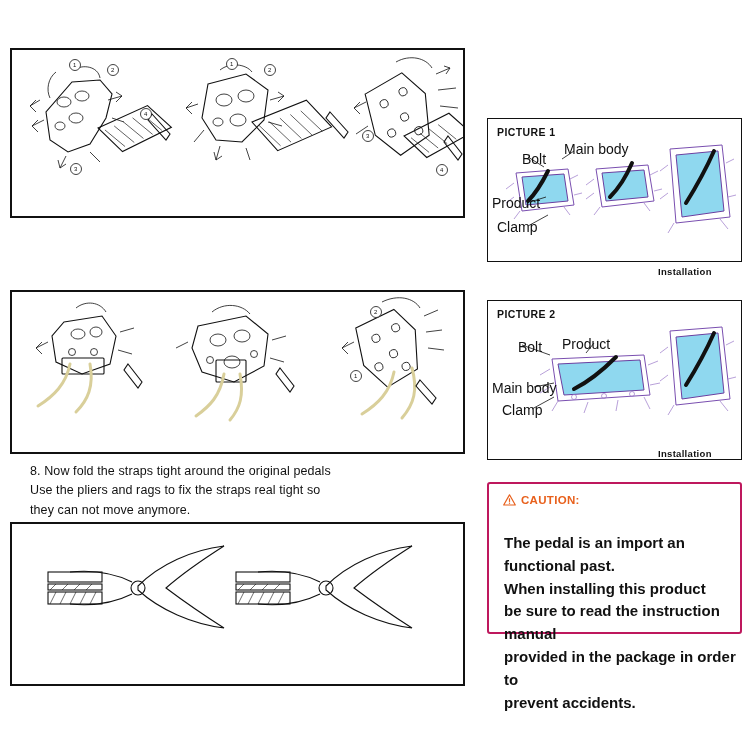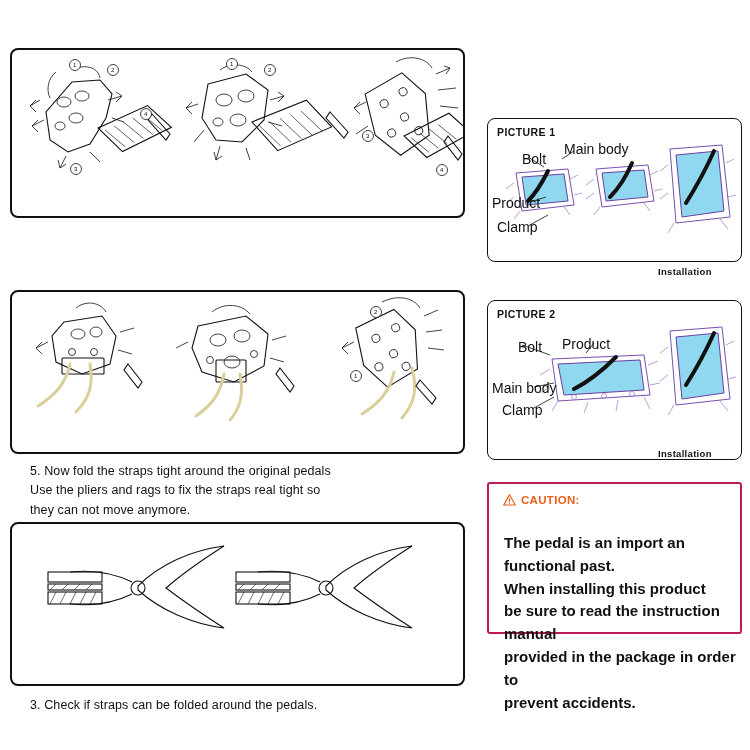--- a/index.html
+++ b/index.html
@@ -7,21 +7,21 @@
     width:750px;height:750px;
     background:#ffffff;
     font-family:"Liberation Sans", sans-serif;
     color:#1a1a1a;
     overflow:hidden;
     position:relative;
   }
   .page{position:absolute;inset:0;}
 
   
-  .panel{position:absolute;border:2px solid #111;border-radius:8px;background:#fff;box-sizing:border-box;}
+  .panel{position:absolute;border:2px solid #111;border-radius:0;background:#fff;box-sizing:border-box;}
   .panel.thin{border-width:1.5px;}
 
   .caption{
     position:absolute;
     font-size:12.5px;
     line-height:1.55;
     color:#111;
     white-space:pre-line;
     letter-spacing:.1px;
   }
@@ -223,21 +223,21 @@
         <path class="strap" d="M52 74 C 48 94, 36 106, 20 116"></path>
         <path class="strap" d="M70 70 C 76 92, 72 106, 60 120"></path>
         <path class="ln" d="M78 82 L94 100 L90 106 L74 88 Z"></path>
         <circle class="numcirc" cx="14" cy="78" r="5.5"></circle>
           <text class="numtxt" x="12" y="80">1</text>
         <circle class="numcirc" cx="34" cy="14" r="5.5"></circle>
           <text class="numtxt" x="32" y="16">2</text>
       </g>
     </svg>
   </div>
-  <div class="caption" id="step2-caption">5. Now fold the straps tight around the original pedals
+  <div class="caption" id="step2-caption">8. Now fold the straps tight around the original pedals
     Use the pliers and rags to fix the straps real tight so
     they can not move anymore.</div>
 
   <div class="panel" id="step3-panel">
     <svg width="451" height="160" viewBox="0 0 451 160">
 
       <g transform="translate(30,18)">
         <path class="ln" d="M96 44 C 118 22, 150 8, 182 4 C 160 18, 140 32, 124 46 C 140 58, 160 72, 182 86 C 150 82, 118 68, 96 48 Z"></path>
         <circle class="ln" cx="96" cy="46" r="7"></circle>
         <path class="ln" d="M90 40 C 70 30, 48 28, 28 30"></path>
@@ -256,21 +256,20 @@
         <path class="ln" d="M90 40 C 70 30, 48 28, 28 30"></path>
         <path class="ln" d="M90 52 C 70 62, 48 64, 28 62"></path>
         <rect class="ln" x="6" y="30" width="54" height="10" fill="#111"></rect>
         <rect class="ln" x="6" y="42" width="54" height="6" fill="#fff"></rect>
         <rect class="ln" x="6" y="50" width="54" height="12" fill="#fff"></rect>
         <path class="hatch" d="M8 62 L14 50 M18 62 L24 50 M28 62 L34 50 M38 62 L44 50 M48 62 L54 50"></path>
         <path class="hatch" d="M8 48 L14 42 M20 48 L26 42 M32 48 L38 42 M44 48 L50 42"></path>
       </g>
     </svg>
   </div>
-  <div class="caption" id="step3-caption">3. Check if straps can be folded around the pedals.</div>
 
   <div class="panel thin" id="pic1-panel">
     <div class="pic-title">PICTURE 1</div>
     <svg width="251" height="140" viewBox="0 0 251 140" style="position:absolute;left:0;top:0;">
 
       <g transform="translate(24,48)">
         <path class="purple" d="M4 6 L56 2 L62 38 L10 44 Z"></path>
         <path class="blue-fill" d="M10 10 L52 7 L56 34 L14 38 Z"></path>
         <path class="purple-t" d="M2 16 L-6 22 M2 30 L-6 36 M58 12 L66 8 M62 28 L70 26"></path>
         <path class="purple-t" d="M8 44 L2 52 M52 40 L58 48"></path>

